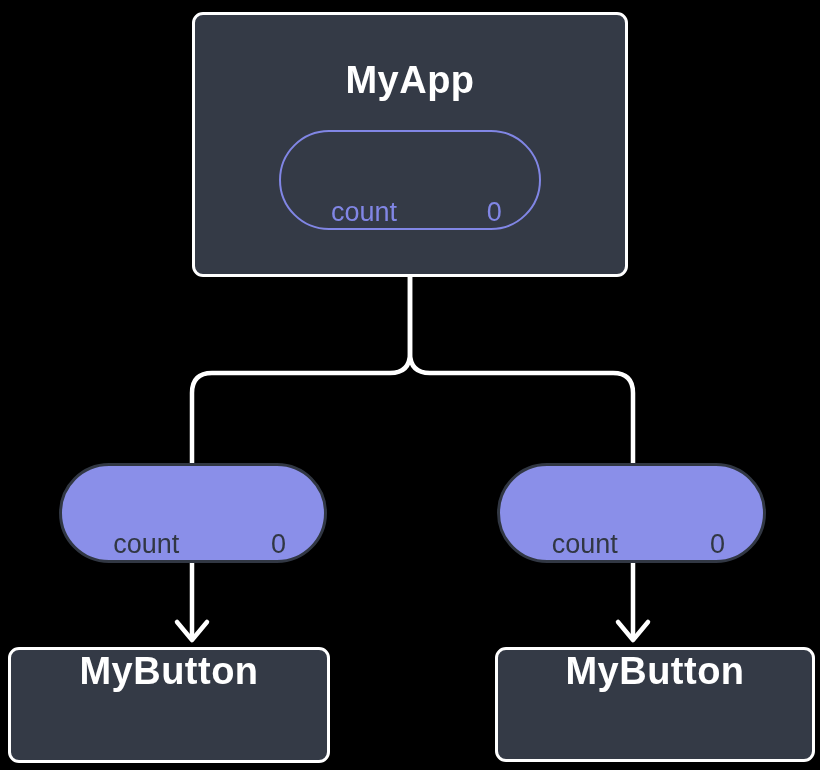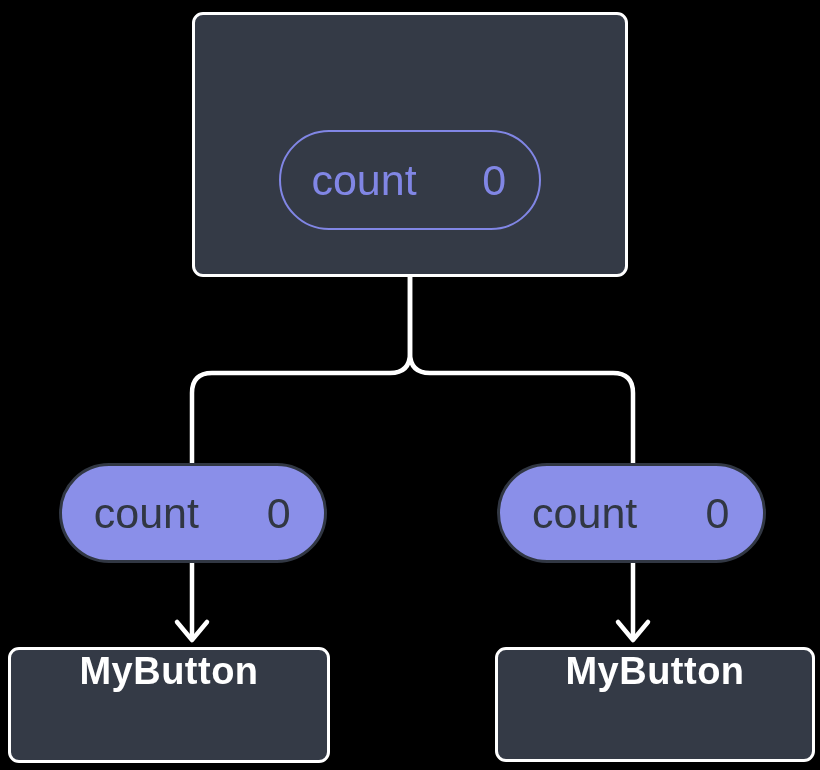--- a/index.html
+++ b/index.html
@@ -56,24 +56,24 @@
     letter-spacing: 0.5px;
   }
   .root .comp-title {
     position: absolute;
     left: 0; right: 0;
     top: 44px;
   }
 
   .pill {
     display: flex;
-    align-items: center;
+    align-items: flex-end;
     border-radius: 999px;
     overflow: hidden;
-    font-size: 43px;
+    font-size: 27px;
   }
   .pill .cell {
     display: flex;
     align-items: center;
     justify-content: center;
   }
   .pill .cell.name  { width: 65%; }
   .pill .cell.value { width: 35%; }
 
   .pill.state {
@@ -117,20 +117,21 @@
   <svg class="connector-svg" width="820" height="770" viewBox="0 0 820 770">
     <path class="connector-path" d="M 410 277 L 410 353 Q 410 373 390 373 L 212 373 Q 192 373 192 393 L 192 463"></path>
     <path class="connector-path" d="M 410 277 L 410 353 Q 410 373 430 373 L 613 373 Q 633 373 633 393 L 633 463"></path>
     <path class="connector-path" d="M 192 563 L 192 639"></path>
     <path class="connector-path" d="M 177 622 L 192 640 L 207 622"></path>
     <path class="connector-path" d="M 633 563 L 633 639"></path>
     <path class="connector-path" d="M 618 622 L 633 640 L 648 622"></path>
   </svg>
 
   <div class="comp-node root">
+    <div class="comp-title">MyApp</div>
     <div class="pill state">
       <div class="cell name">count</div>
       <div class="divider"></div>
       <div class="cell value">0</div>
     </div>
   </div>
 
   <div class="pill prop left">
     <div class="cell name">count</div>
     <div class="divider"></div>

